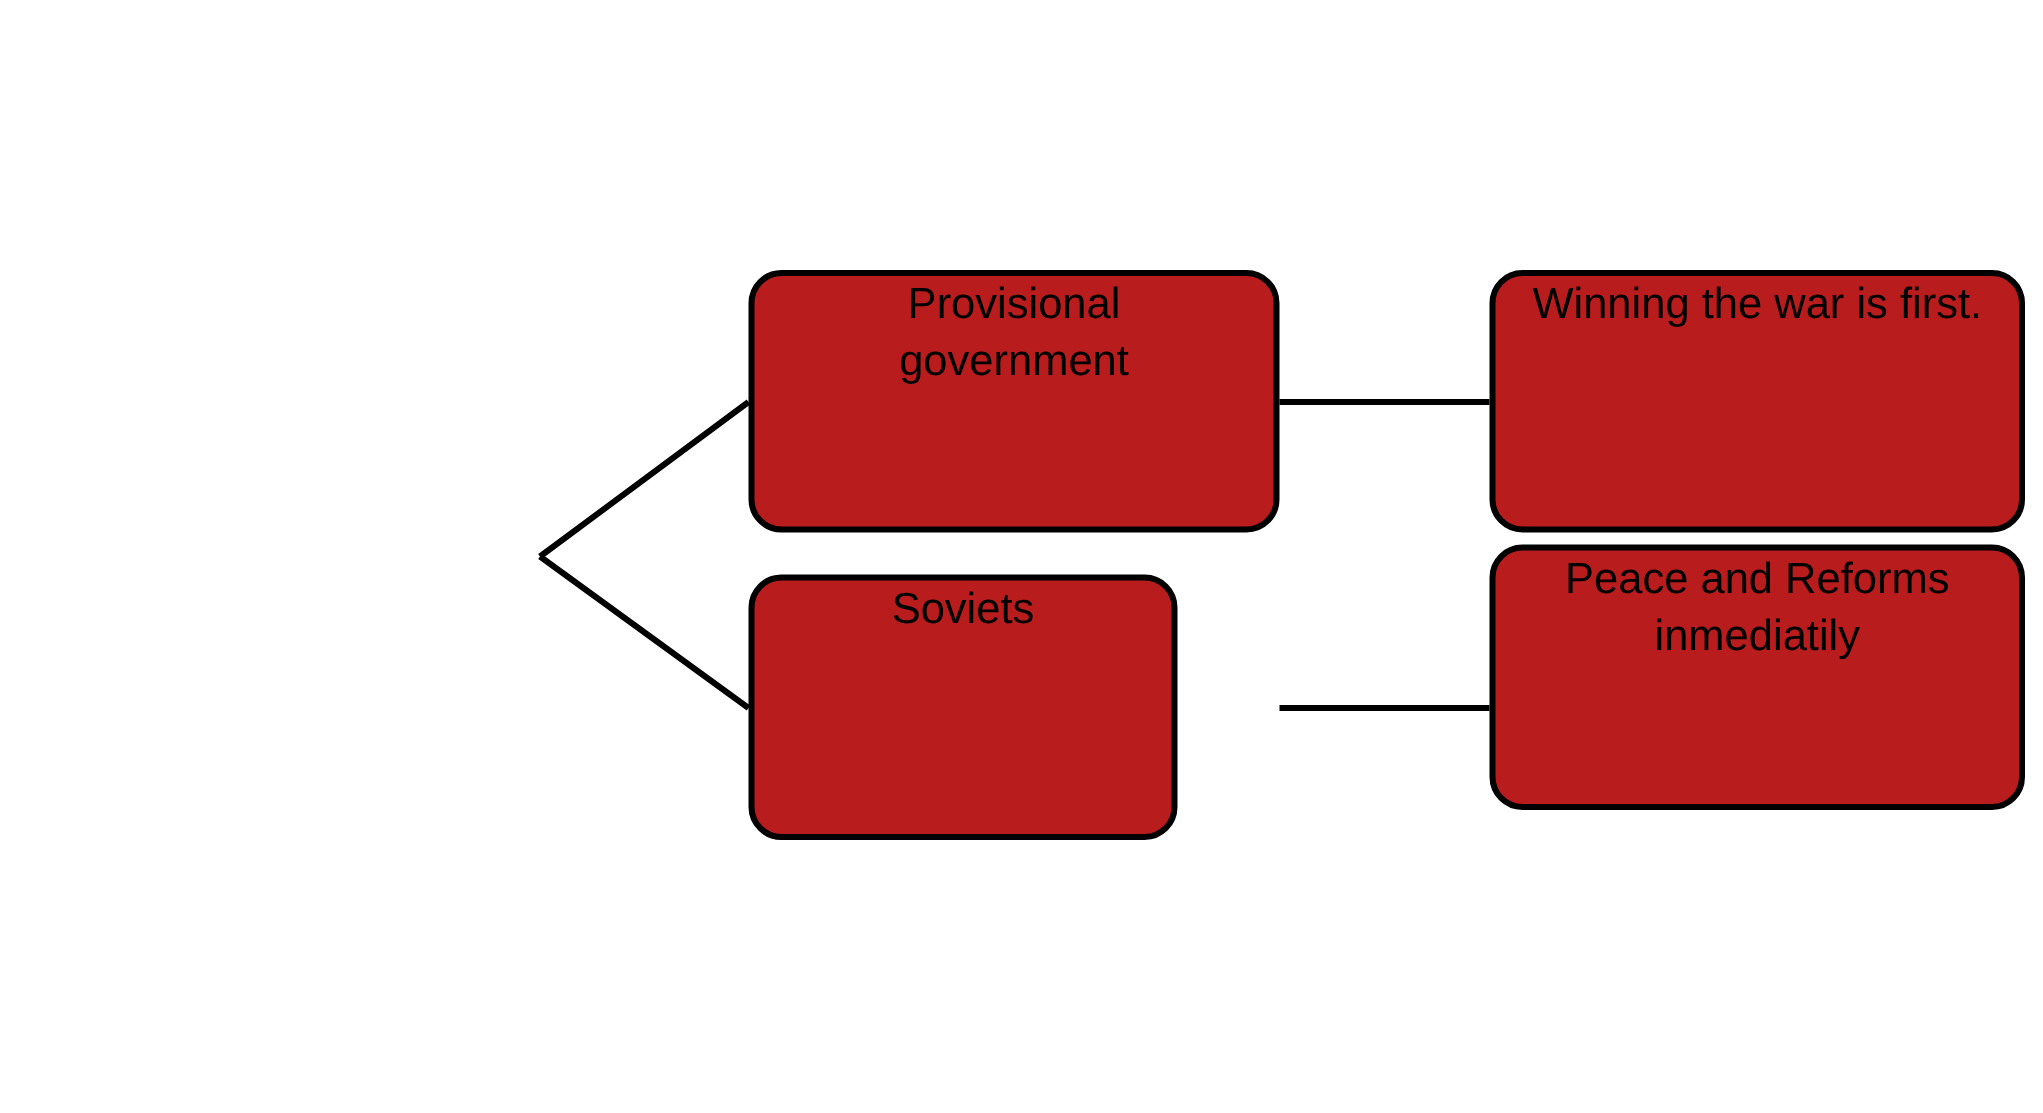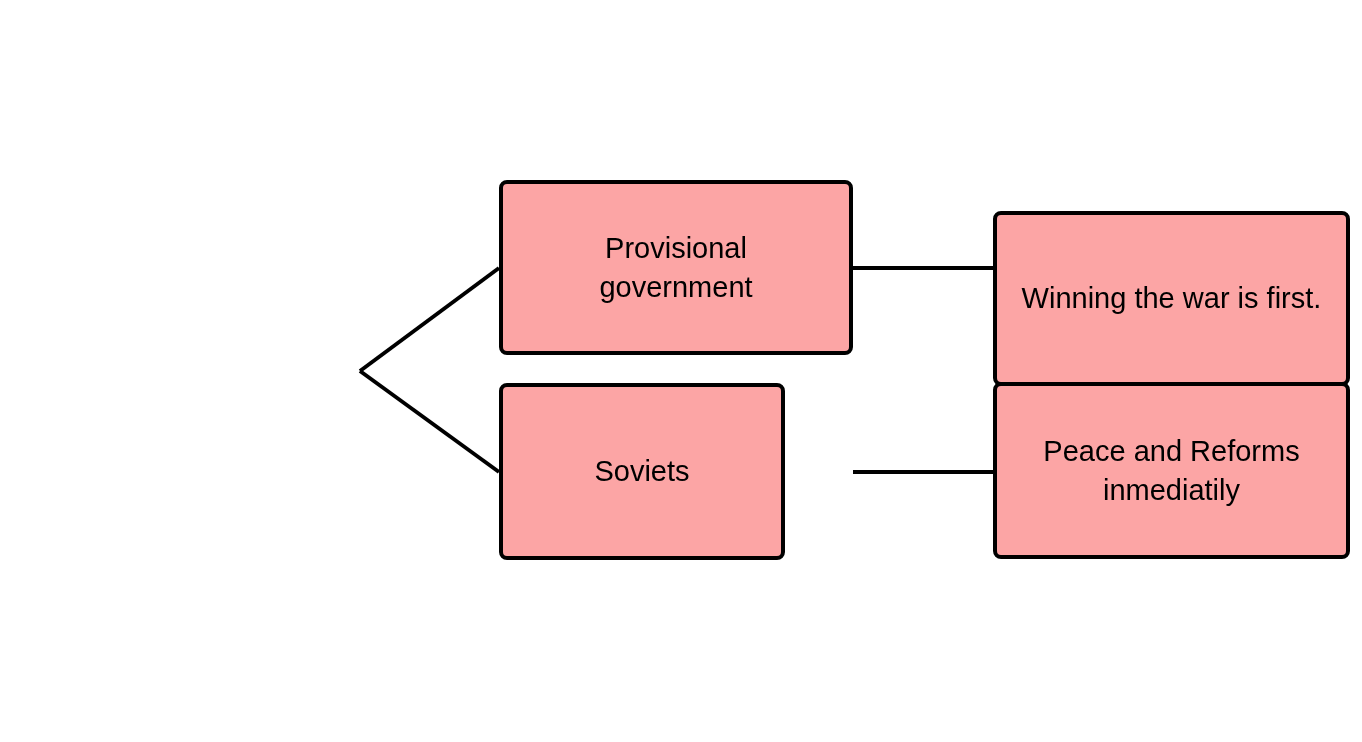--- a/index.html
+++ b/index.html
@@ -20,36 +20,35 @@
     left: 0;
     top: 0;
     width: 1362px;
     height: 742px;
     pointer-events: none;
   }
   .node {
     position: absolute;
     box-sizing: border-box;
     border: 4px solid #000000;
-    border-radius: 8px;
-    background: #fca5a5;
+    border-radius: 22px;
+    background: #b91c1c;
     color: #000000;
     display: flex;
     flex-direction: column;
     align-items: center;
-    justify-content: center;
     text-align: center;
     font-size: 29px;
     line-height: 1.32;
   }
   .node-contradiction { left: 2px;   top: 283px; width: 358px; height: 176px; padding: 0 20px; }
   .node-provisional   { left: 499px; top: 180px; width: 354px; height: 175px; padding: 0 30px; }
   .node-soviets       { left: 499px; top: 383px; width: 286px; height: 177px; padding: 0 30px; }
-  .node-winning       { left: 993px; top: 180px; width: 357px; height: 175px; padding: 0 12px; margin-top: 31px; }
-  .node-peace         { left: 993px; top: 382px; width: 357px; height: 177px; padding: 0 12px; }
+  .node-winning       { left: 993px; top: 180px; width: 357px; height: 175px; padding: 0 12px; }
+  .node-peace         { left: 993px; top: 363px; width: 357px; height: 177px; padding: 0 12px; }
   .para { margin: 0; }
   .para + .para { margin-top: 14px; }
 </style>
 </head>
 <body>
 
 <div class="canvas">
 
   <svg class="connectors" viewBox="0 0 1362 742" xmlns="http://www.w3.org/2000/svg">
     <line x1="360" y1="371" x2="499" y2="268" stroke="#000000" stroke-width="4"></line>

